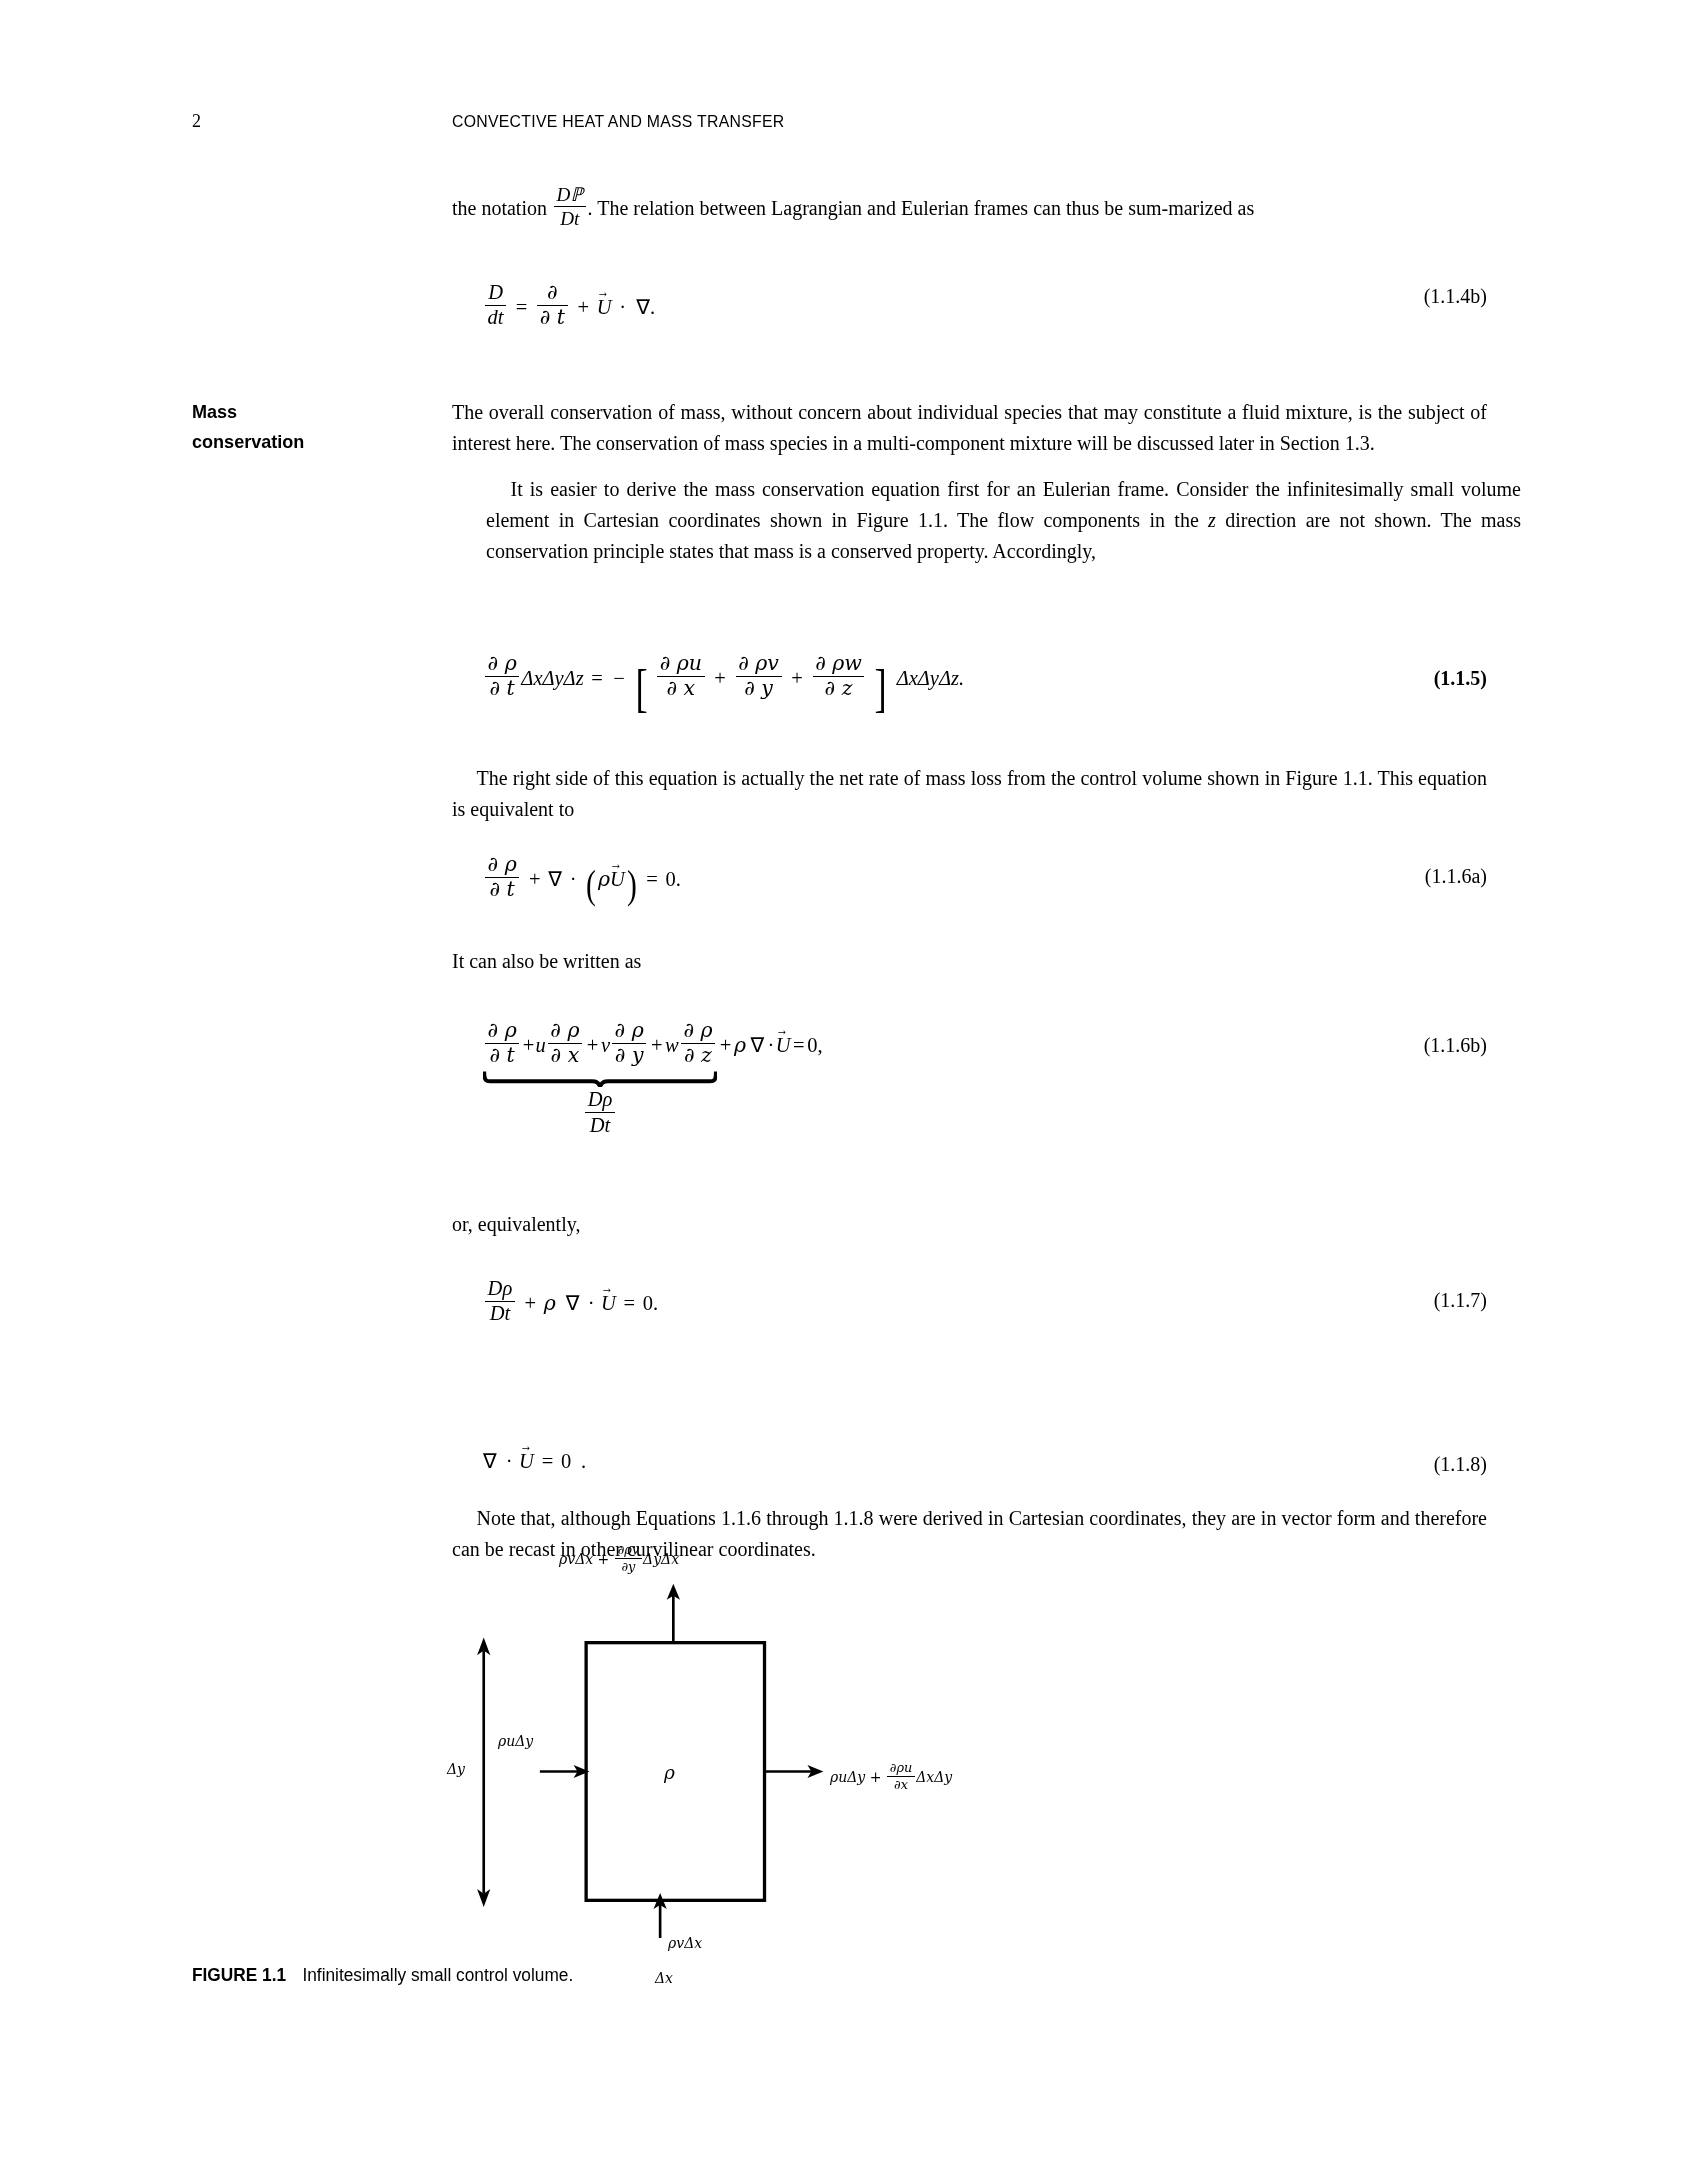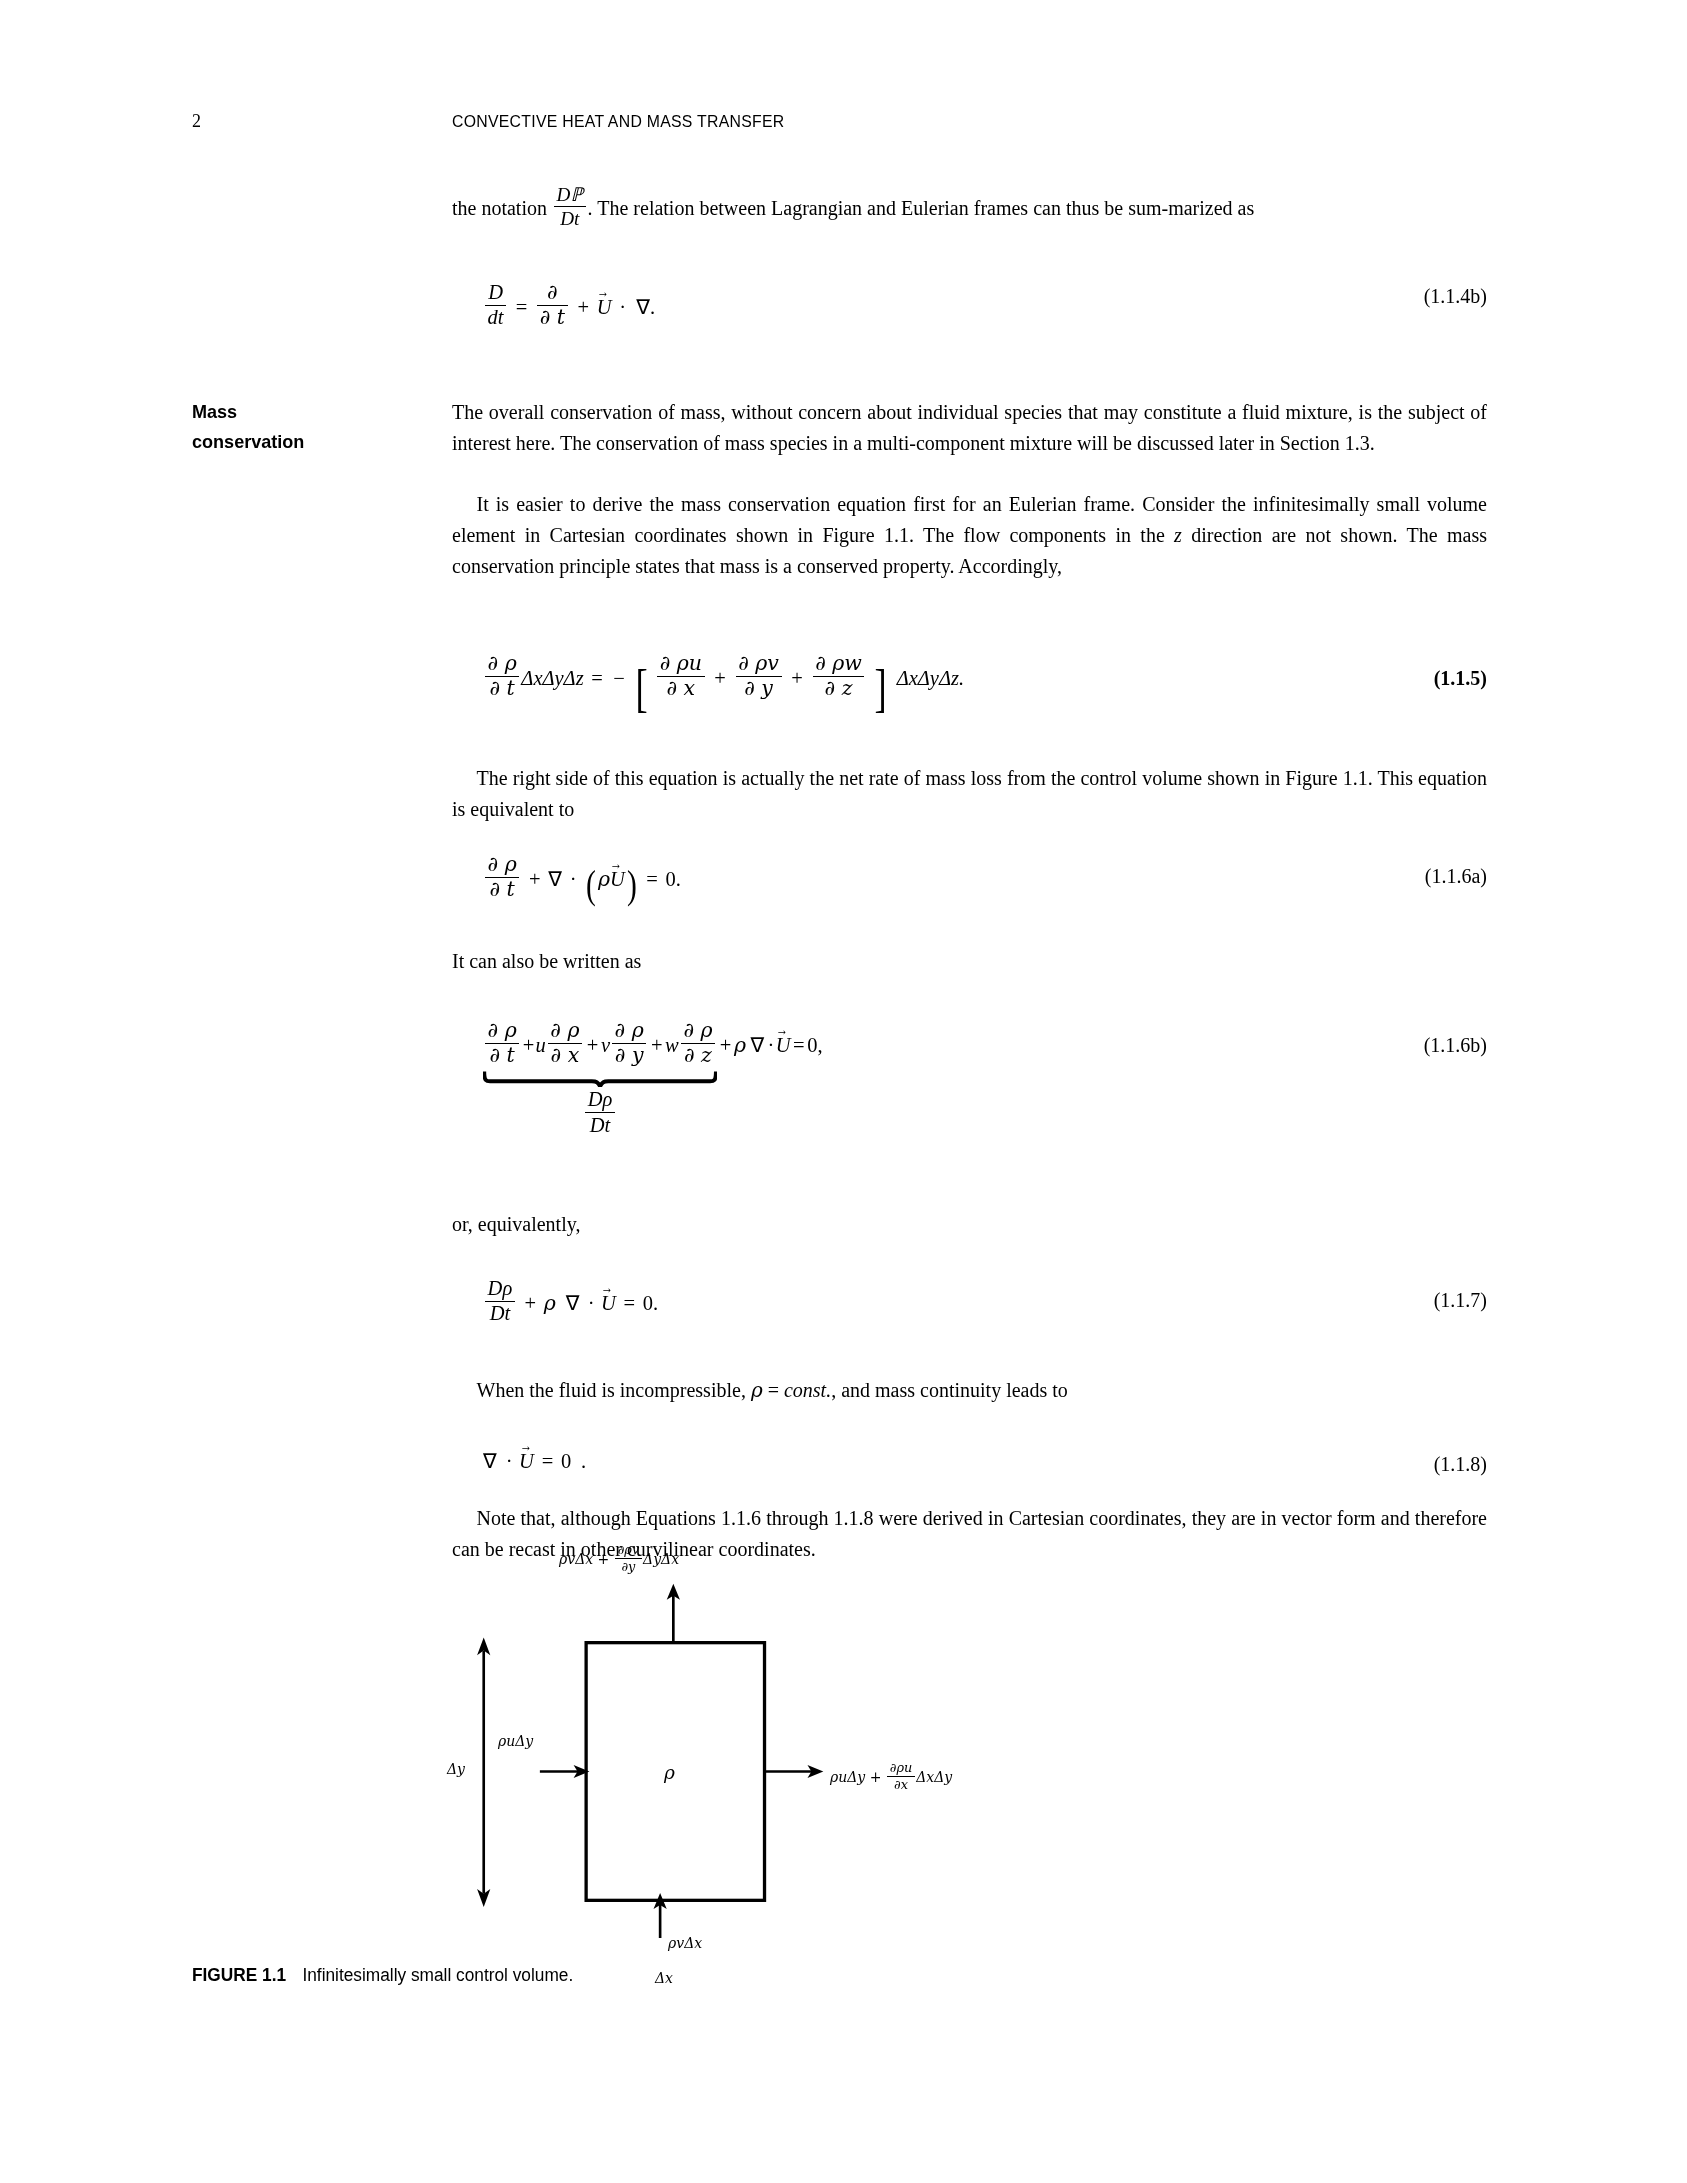--- a/index.html
+++ b/index.html
@@ -242,21 +242,21 @@
       <span class="mo">·</span>
       <span class="mn" style="padding-left:2.6px">∇</span><span class="mn">.</span>
     </div>
     <div class="eqnum">(1.1.4b)</div>
   </div>
 
   <div class="col" style="top:397px;">
     <p class="body">The overall conservation of mass, without concern about individual species that may constitute a fluid mixture, is the subject of interest here. The conservation of mass species in a multi-component mixture will be discussed later in Section 1.3.</p>
   </div>
 
-  <div class="col" style="top:489px;">
+  <div class="col" style="top:474px;margin-left:34px;">
     <p class="body indent"><span>It is easier to derive the mass conservation equation first for an Eulerian frame. Consider the infinitesimally small volume element in Cartesian coordinates shown in Figure 1.1. The flow components in the </span><span class="it">z</span><span> direction are not shown. The mass conservation principle states that mass is a conserved property. Accordingly,</span></p>
   </div>
 
   <div class="eqrow" style="top:652px;">
     <div class="eqbody">
       <span class="frac"><span class="num pd">∂ ρ</span><span class="den pd">∂ t</span></span><span class="mi">ΔxΔyΔz</span>
       <span class="mo">=</span>
       <span class="mo">−</span>
       <span class="sbr">[</span>
       <span class="frac"><span class="num pd">∂ ρu</span><span class="den pd">∂ x</span></span>
@@ -317,23 +317,20 @@
       <span class="grk">ρ</span>
       <span class="mn" style="padding-left:4.6px">∇</span>
       <span class="mo" style="padding:0 1.3px 0 3.3px">·</span>
       <span class="vec">U</span>
       <span class="mo">=</span>
       <span class="mn">0.</span>
     </div>
     <div class="eqnum" style="top:12px;">(1.1.7)</div>
   </div>
 
-  <div class="col" style="top:1375px;">
-    <p class="body indent"><span>When the fluid is incompressible, </span><span class="grk">ρ</span><span> = </span><span class="it">const.</span><span>, and mass continuity leads to</span></p>
-  </div>
 
   <div class="eqrow" style="top:1449px;">
     <div class="eqbody">
       <span class="mn">∇</span>
       <span class="mo" style="padding:0 1.3px 0 4px">·</span>
       <span class="vec">U</span>
       <span class="mo">=</span>
       <span class="mn">0</span>
       <span class="mn" style="padding-left:4.6px">.</span>
     </div>

